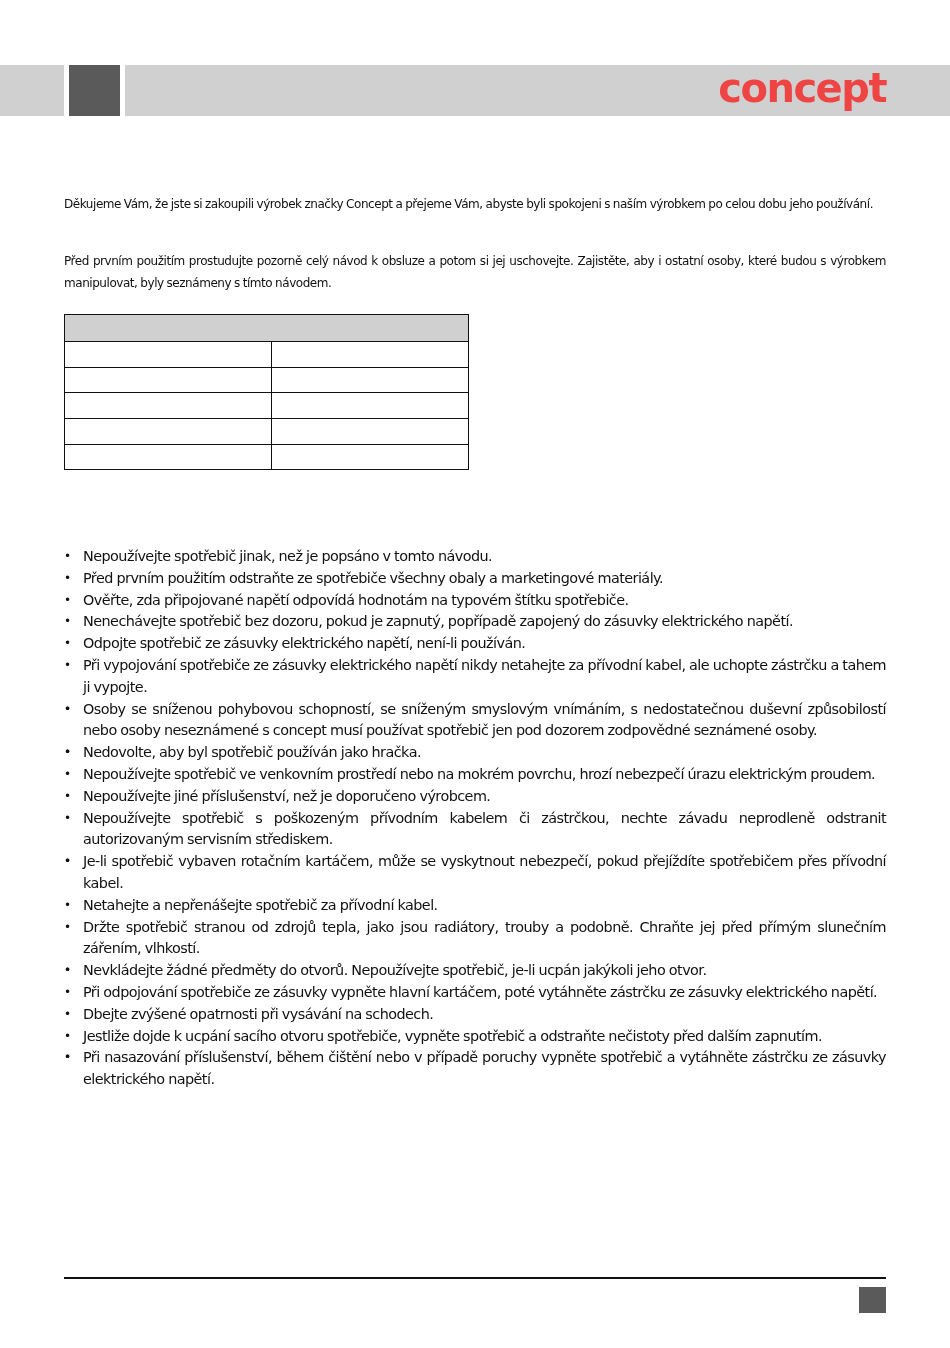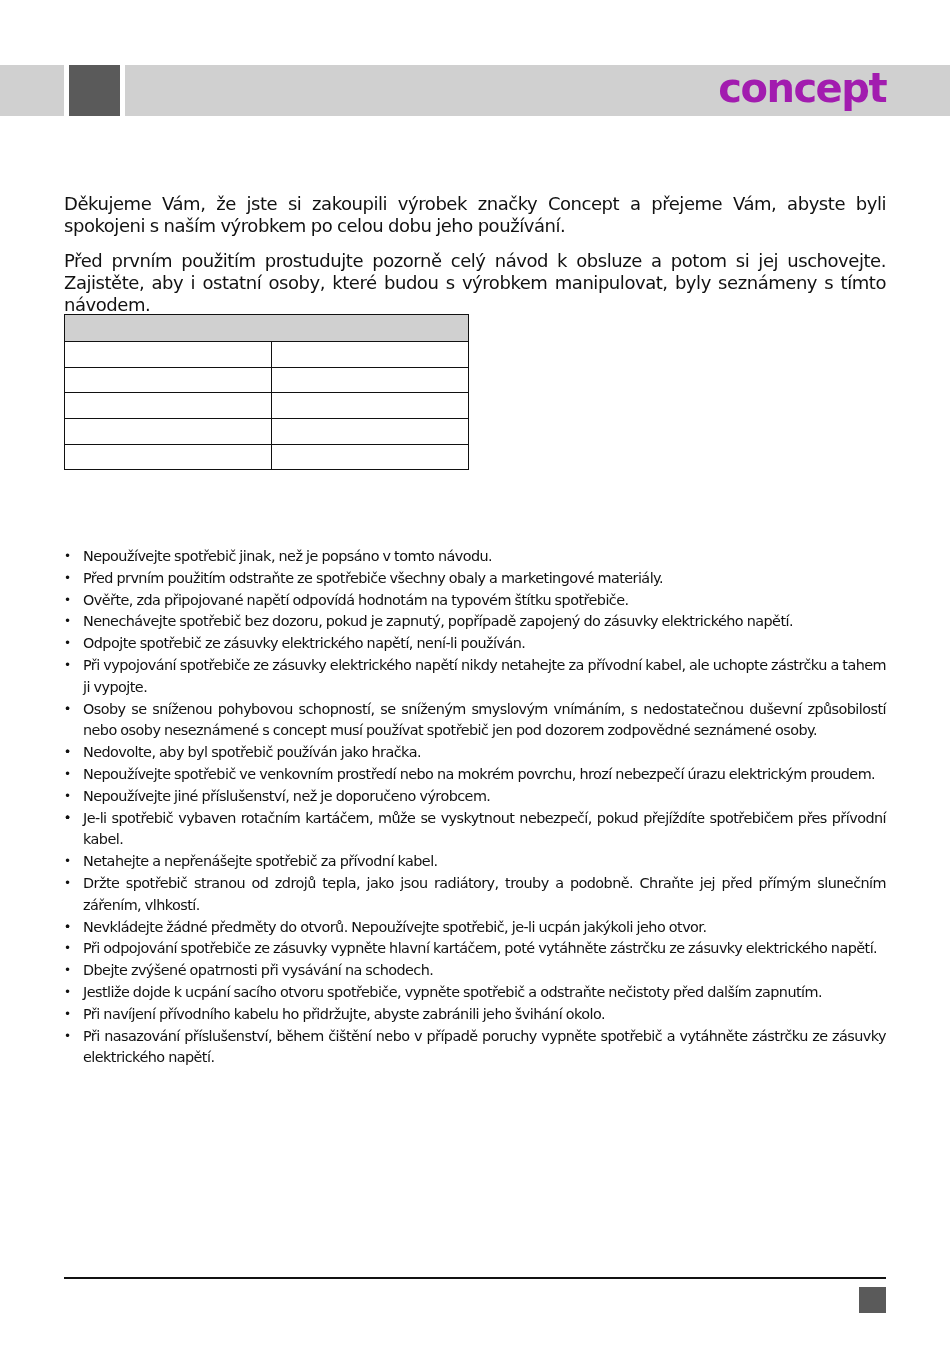--- a/index.html
+++ b/index.html
@@ -25,26 +25,26 @@
     .header-bar {
       position: absolute; left: 125px; top: 65px; width: 825px; height: 51px;
       background: #d0d0d0;
     }
     .logo {
       position: absolute; right: 64px; top: 64px;
       font-family: "DejaVu Sans", sans-serif;
       font-weight: bold;
       font-size: 40px;
       letter-spacing: -1.5px;
-      color: #a21caf;
+      color: #ef4444;
       line-height: 48px;
     }
     .intro {
       position: absolute; left: 64px; width: 822px;
-      font-size: 18px;
+      font-size: 12px;
       line-height: 22px;
       text-align: justify;
       font-family: "DejaVu Sans", sans-serif;
       letter-spacing: -0.45px;
       word-spacing: -0.5px;
     }
     .intro-1 { top: 193px; }
     .intro-2 { top: 250px; }
 
     .spec-table {
@@ -139,28 +139,28 @@
   <li><span class="bullet">•</span><span>Ověřte, zda připojované napětí odpovídá hodnotám na typovém štítku spotřebiče.</span></li>
   <li><span class="bullet">•</span><span>Nenechávejte spotřebič bez dozoru, pokud je zapnutý, popřípadě zapojený do zásuvky elektrického napětí.</span></li>
   <li><span class="bullet">•</span><span>Odpojte spotřebič ze zásuvky elektrického napětí, není-li používán.</span></li>
   <li><span class="bullet">•</span><span>Při vypojování spotřebiče ze zásuvky elektrického napětí nikdy netahejte za přívodní kabel, ale uchopte zástrčku a tahem ji vypojte.</span></li>
   <li><span class="bullet">•</span></li>
   <li><span class="bullet">•</span><span>Osoby se sníženou pohybovou schopností, se sníženým smyslovým vnímáním, s nedostatečnou duševní způsobilostí nebo osoby neseznámené s concept musí používat spotřebič jen pod dozorem zodpovědné seznámené osoby.</span></li>
   <li><span class="bullet">•</span></li>
   <li><span class="bullet">•</span><span>Nedovolte, aby byl spotřebič používán jako hračka.</span></li>
   <li><span class="bullet">•</span><span>Nepoužívejte spotřebič ve venkovním prostředí nebo na mokrém povrchu, hrozí nebezpečí úrazu elektrickým proudem.</span></li>
   <li><span class="bullet">•</span><span>Nepoužívejte jiné příslušenství, než je doporučeno výrobcem.</span></li>
-  <li><span class="bullet">•</span></li>
+  <li><span class="bullet">•</span><span>Nepoužívejte spotřebič s poškozeným přívodním kabelem či zástrčkou, nechte závadu neprodleně odstranit autorizovaným servisním střediskem.</span></li>
   <li><span class="bullet">•</span></li>
   <li><span class="bullet">•</span><span>Je-li spotřebič vybaven rotačním kartáčem, může se vyskytnout nebezpečí, pokud přejíždíte spotřebičem přes přívodní kabel.</span></li>
   <li><span class="bullet">•</span><span>Netahejte a nepřenášejte spotřebič za přívodní kabel.</span></li>
   <li><span class="bullet">•</span><span>Držte spotřebič stranou od zdrojů tepla, jako jsou radiátory, trouby a podobně. Chraňte jej před přímým slunečním zářením, vlhkostí.</span></li>
   <li><span class="bullet">•</span></li>
   <li><span class="bullet">•</span><span>Nevkládejte žádné předměty do otvorů. Nepoužívejte spotřebič, je-li ucpán jakýkoli jeho otvor.</span></li>
   <li><span class="bullet">•</span><span>Při odpojování spotřebiče ze zásuvky vypněte hlavní kartáčem, poté vytáhněte zástrčku ze zásuvky elektrického napětí.</span></li>
   <li><span class="bullet">•</span><span>Dbejte zvýšené opatrnosti při vysávání na schodech.</span></li>
   <li><span class="bullet">•</span><span>Jestliže dojde k ucpání sacího otvoru spotřebiče, vypněte spotřebič a odstraňte nečistoty před dalším zapnutím.</span></li>
-  <li><span class="bullet">•</span><span>Při navíjení přívodního kabelu ho přidržujte, abyste zabránili jeho švihání okolo.</span></li>
+  <li><span class="bullet">•</span></li>
   <li><span class="bullet">•</span><span>Při nasazování příslušenství, během čištění nebo v případě poruchy vypněte spotřebič a vytáhněte zástrčku ze zásuvky elektrického napětí.</span></li>
 </ul>
 
 <div class="footer-rule"></div>
 <div class="page-box"></div>
 
 </body></html>

